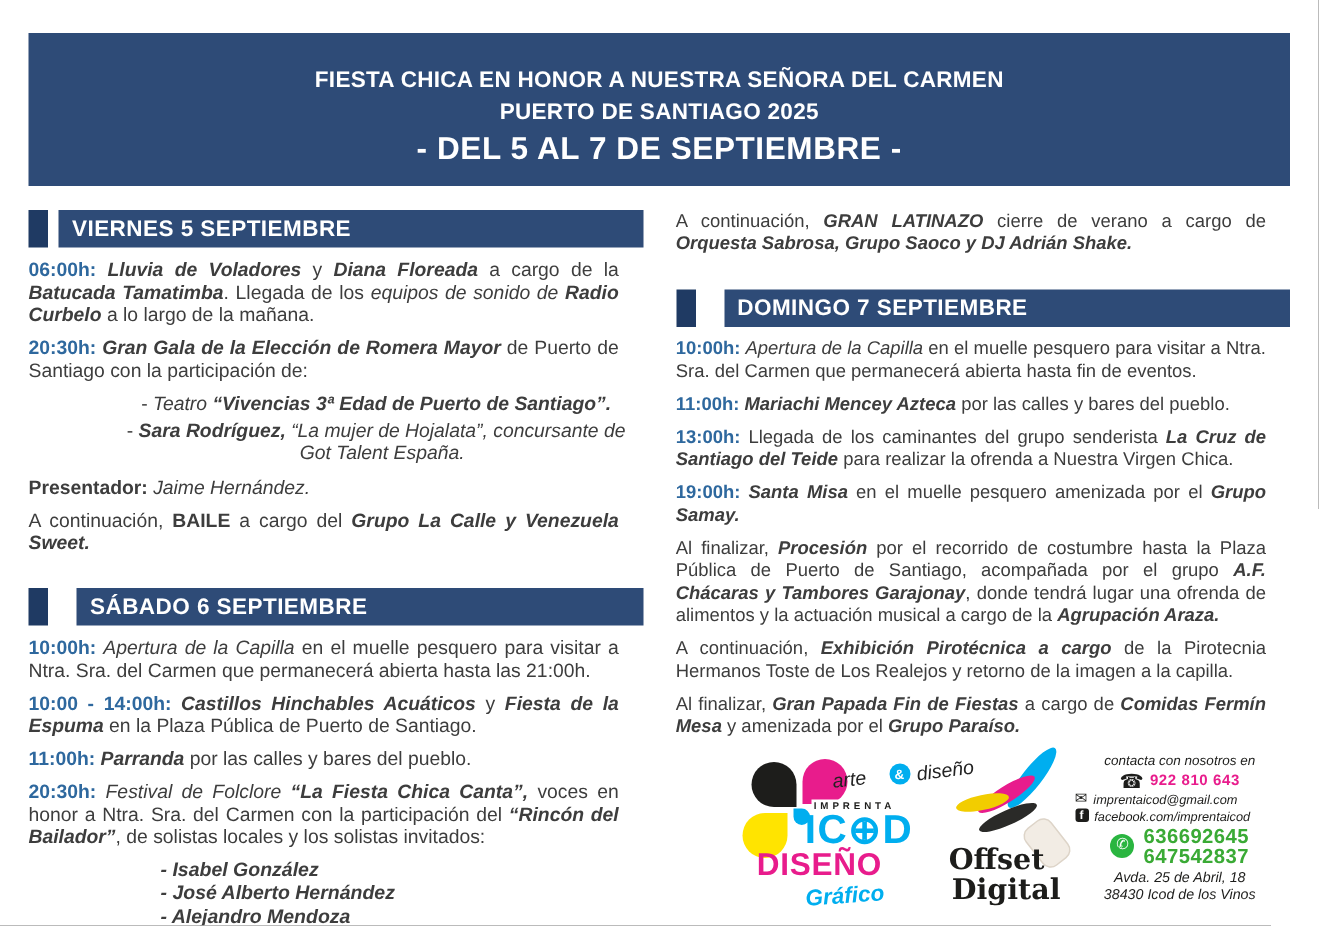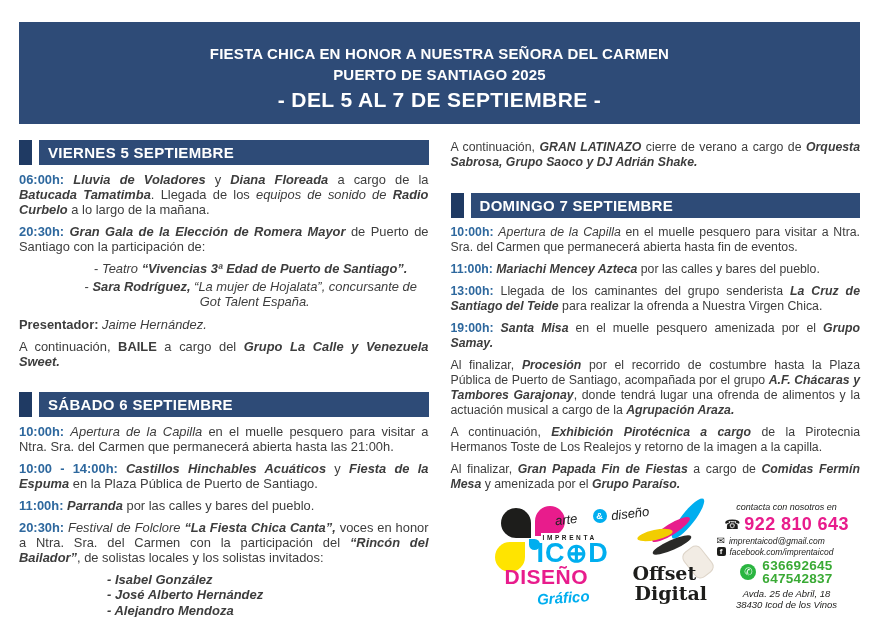--- a/index.html
+++ b/index.html
@@ -30,23 +30,23 @@
   .col{flex:1;min-width:0;}
   .col-left{font-size:12.9px;}
   .col-right{font-size:12.3px;}
   
   .secbar{display:flex;height:25px;margin:0 0 7px 0;}
   .secbar .sq{width:13px;background:var(--navy-dark);margin-right:7px;flex:0 0 13px;}
   .secbar .bar{
     flex:1;background:var(--navy);color:#fff;font-weight:700;font-size:15px;
     line-height:25px;padding-left:9px;letter-spacing:.3px;white-space:nowrap;
   }
-  .mt{margin-top:23px;}
-  
-  .p{line-height:15px;text-align:justify;margin:0 0 7px 0;}
+  .mt{margin-top:23px;gap:12px;}
+  
+  .p{line-height:15px;text-align:justify;margin:0 16px 7px 0;}
   .r-time{color:var(--time-blue);font-weight:700;}
   .r-b{font-weight:700;}
   .r-i{font-style:italic;}
   .r-bi{font-weight:700;font-style:italic;}
   .sublist{margin:0 0 8px 54px;}
   .sublist .p{margin:0 0 3px 0;text-align:center;text-indent:-8px;padding-left:8px;line-height:15px;}
   .names{margin:2px 0 0 88px;}
   .names .nm{font-weight:700;font-style:italic;line-height:15.5px;font-size:13px;}
   
   .logoarea{position:relative;height:134px;margin-top:10px;}
@@ -81,21 +81,21 @@
   }
   .diseno-word{position:absolute;left:54px;top:63px;color:var(--magenta);font-weight:800;font-size:21px;letter-spacing:.5px;}
   .grafico{position:absolute;left:86px;top:87px;color:var(--cyan);font-style:italic;font-weight:700;font-size:15px;transform:rotate(-4deg);}
   .offset{position:absolute;left:182px;top:60px;font-family:"DejaVu Serif", serif;font-weight:700;font-size:19px;color:#1d1d1b;}
   .digital{position:absolute;left:184px;top:80px;font-family:"DejaVu Serif", serif;font-weight:700;font-size:19px;color:#1d1d1b;}
   
   .contact{position:absolute;left:256px;top:0;width:160px;text-align:center;color:#1d1d1b;}
   .contact .heading{font-size:9px;font-style:italic;margin-bottom:2px;}
   .crow{display:flex;align-items:center;justify-content:center;gap:4px;margin-bottom:1px;}
   .phone-glyph{font-size:13px;line-height:13px;color:#1d1d1b;}
-  .phone-num{color:var(--magenta);font-weight:700;font-size:18px;letter-spacing:.4px;white-space:nowrap;}
+  .phone-num{color:var(--magenta);font-weight:700;font-size:10px;letter-spacing:.4px;white-space:nowrap;}
   .tinyrow{justify-content:flex-start;padding-left:10px;}
   .mail-ic{font-size:10px;line-height:10px;}
   .fb-ic{
     width:9px;height:9px;background:#1d1d1b;color:#fff;border-radius:2px;
     font-size:8px;line-height:9px;font-weight:700;text-align:center;flex:0 0 9px;
   }
   .tinytxt{font-size:8.5px;font-style:italic;white-space:nowrap;}
   .warow{margin-top:2px;gap:6px;}
   .wa-ic{
     width:16px;height:16px;border-radius:50%;background:#2ab540;color:#fff;

